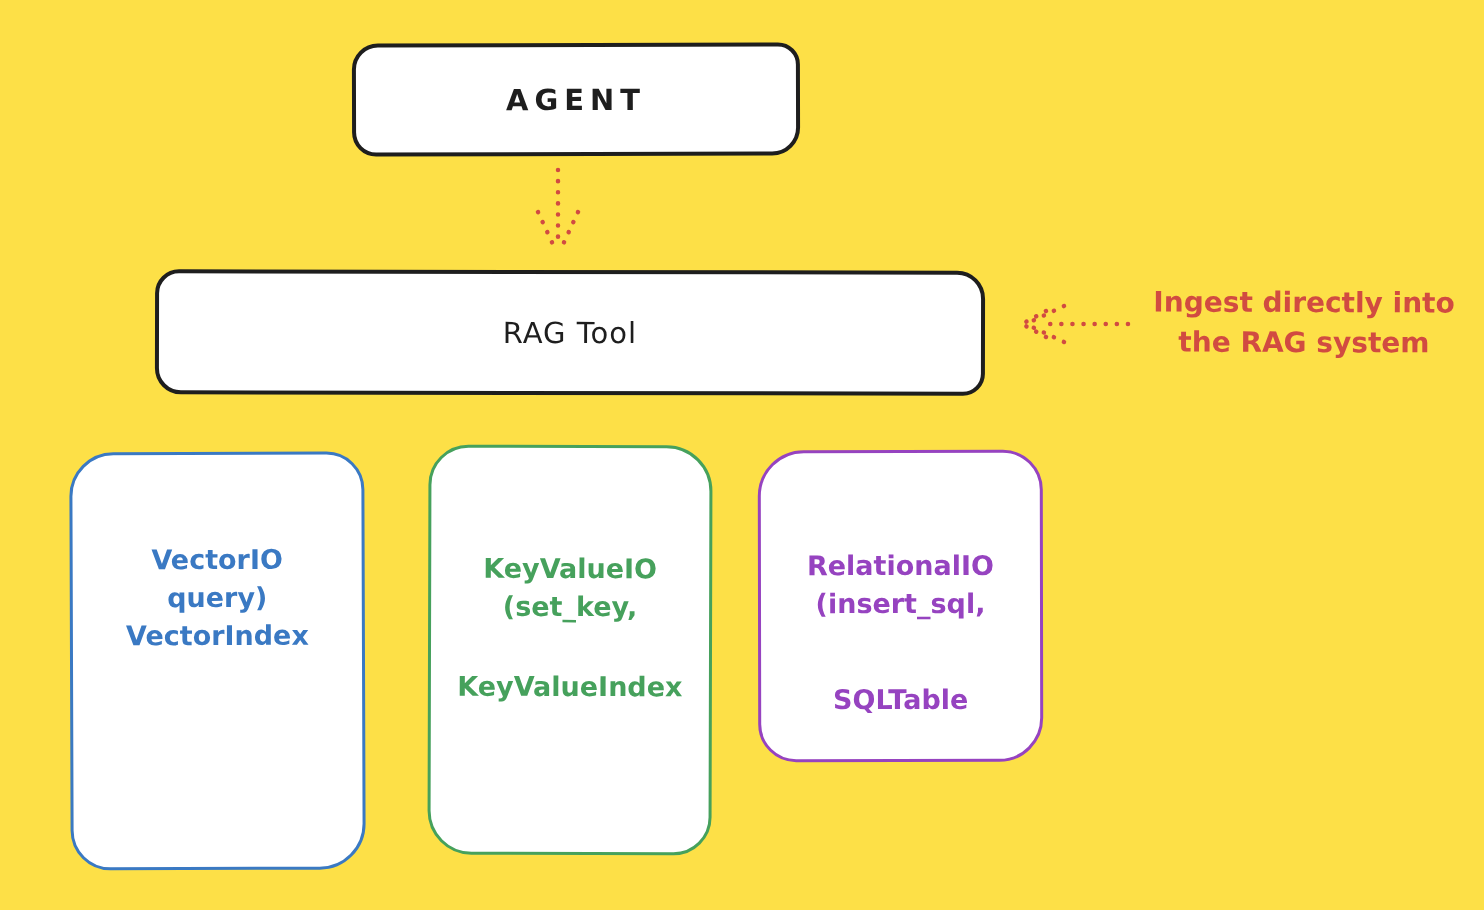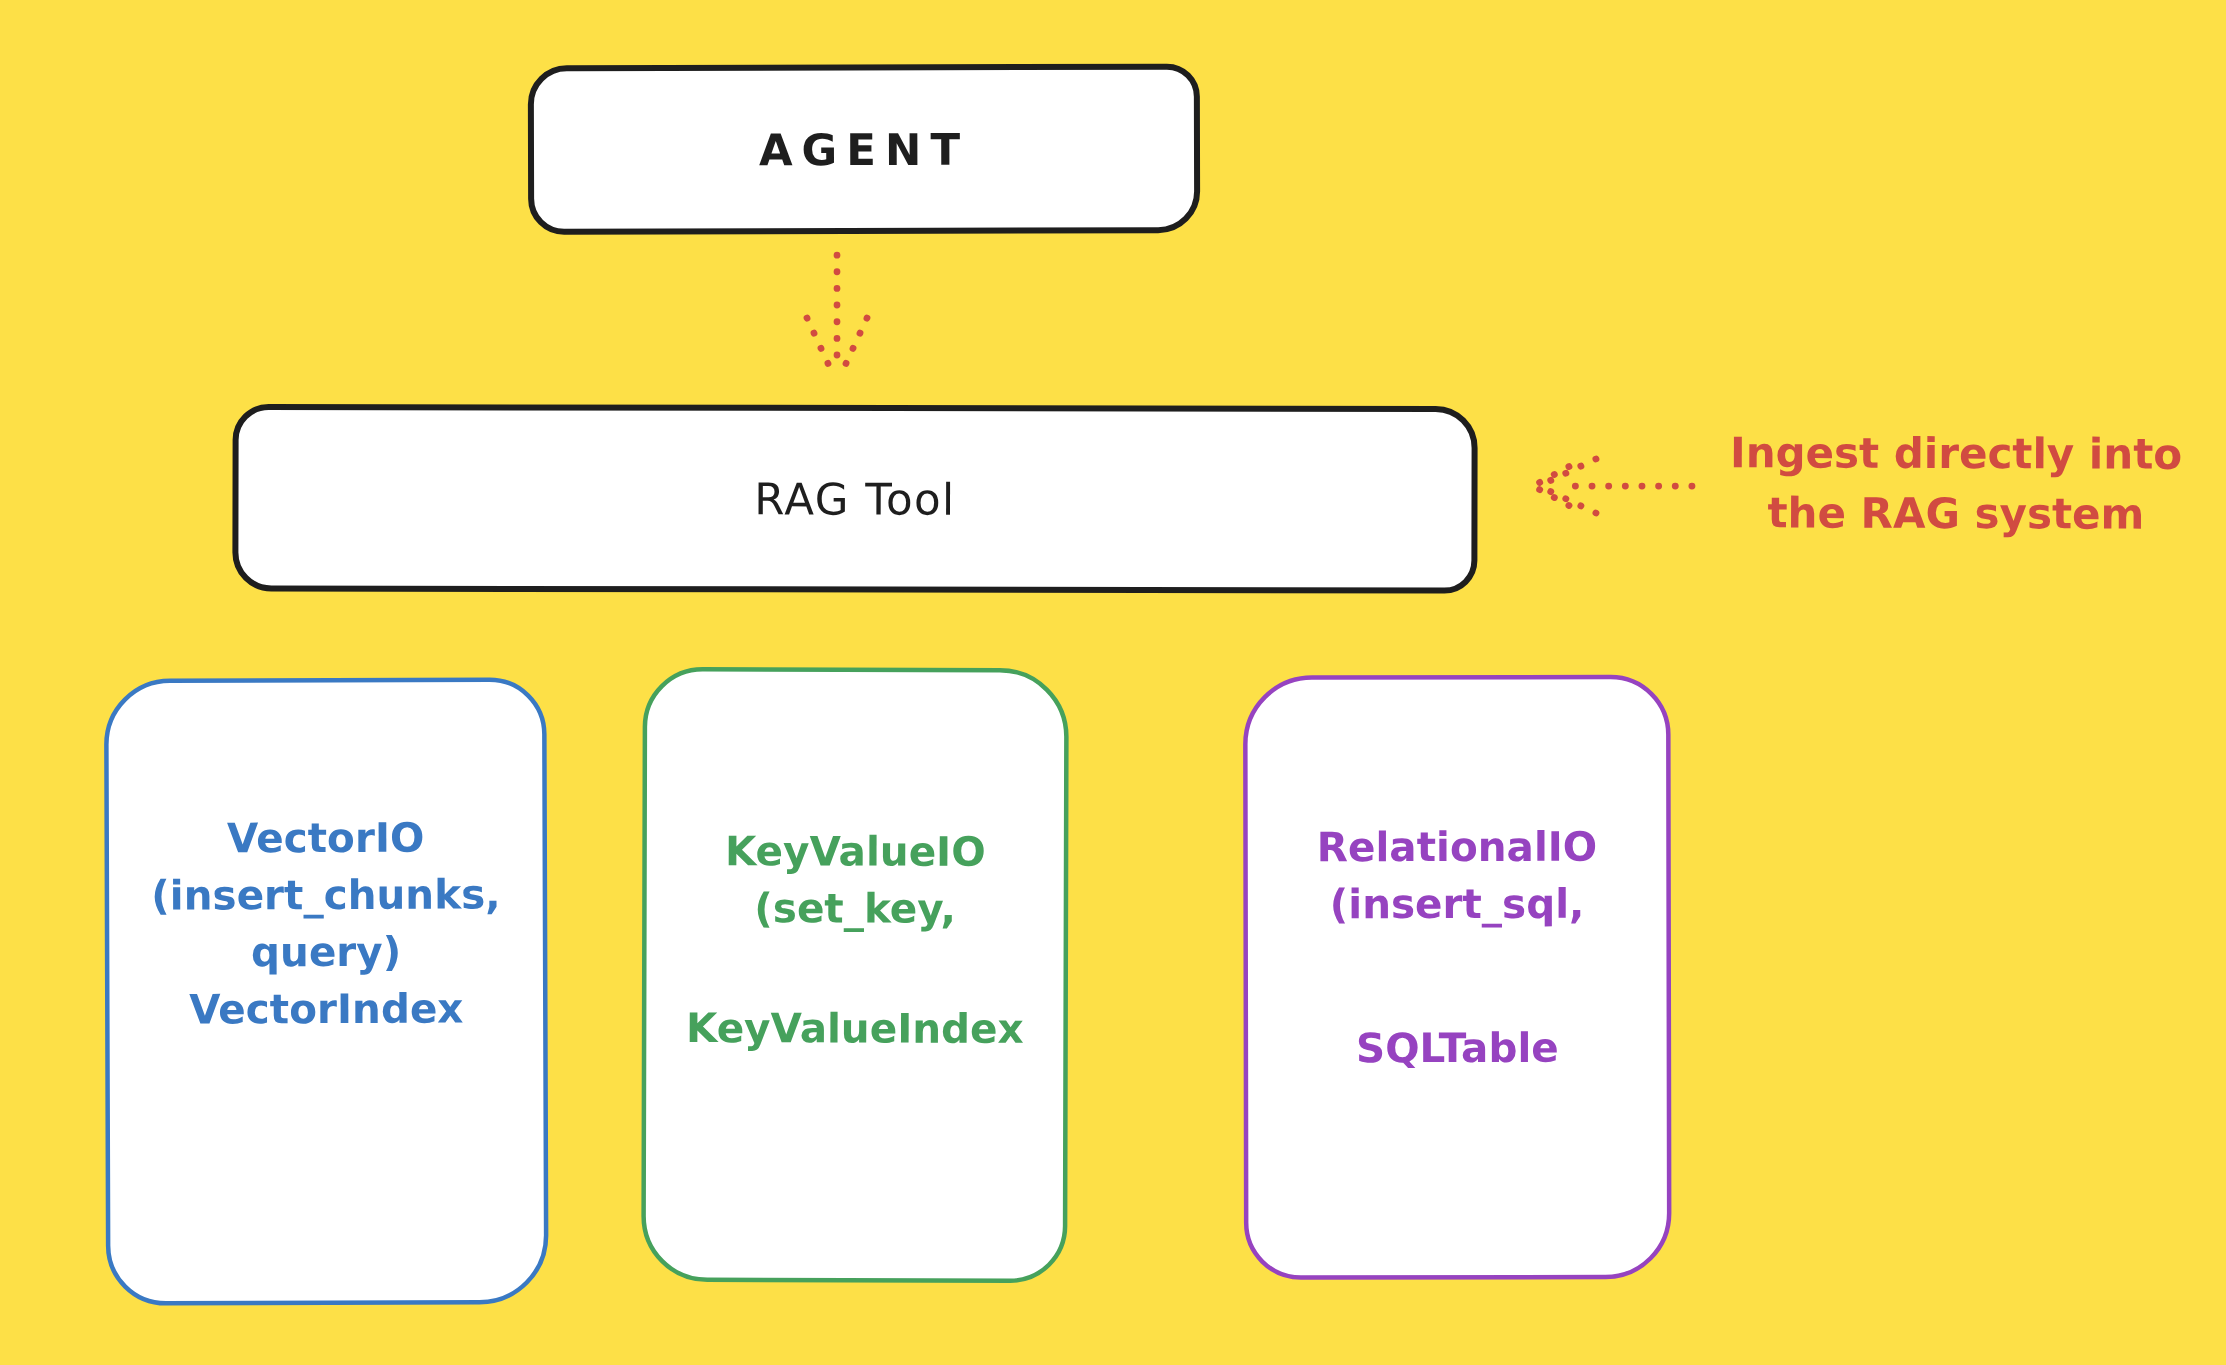--- a/index.html
+++ b/index.html
@@ -76,21 +76,21 @@
   }
   .card-green {
     left: 428px; top: 445px; width: 284px; height: 410px;
     border: 3.5px solid #46a15c;
     border-radius: 40px 46px 38px 44px;
     color: #46a15c;
     padding-top: 102px;
     transform: rotate(0.15deg);
   }
   .card-purple {
-    left: 829px; top: 450px; width: 285px; height: 403px;
+    left: 758px; top: 450px; width: 285px; height: 312px;
     border: 3.5px solid #9643c0;
     border-radius: 46px 40px 44px 38px;
     color: #9643c0;
     padding-top: 94px;
     transform: rotate(-0.1deg);
   }
   .subtitle-blue { }
   .subtitle-green { margin-top: 42px; text-align: center; }
   .subtitle-purple { margin-top: 58px; }
   .annotation {
@@ -133,21 +133,20 @@
   </div>
 
   <div class="annotation">
     <div>Ingest directly into</div>
     <div>the RAG system</div>
   </div>
 
   <div class="card card-blue">
     <div>
       <div>VectorIO</div>
-      <div>(insert_chunks,</div>
       <div>query)</div>
     </div>
     <div class="subtitle-blue">VectorIndex</div>
   </div>
 
   <div class="card card-green">
     <div>
       <div>KeyValueIO</div>
       <div>(set_key,</div>
     </div>

